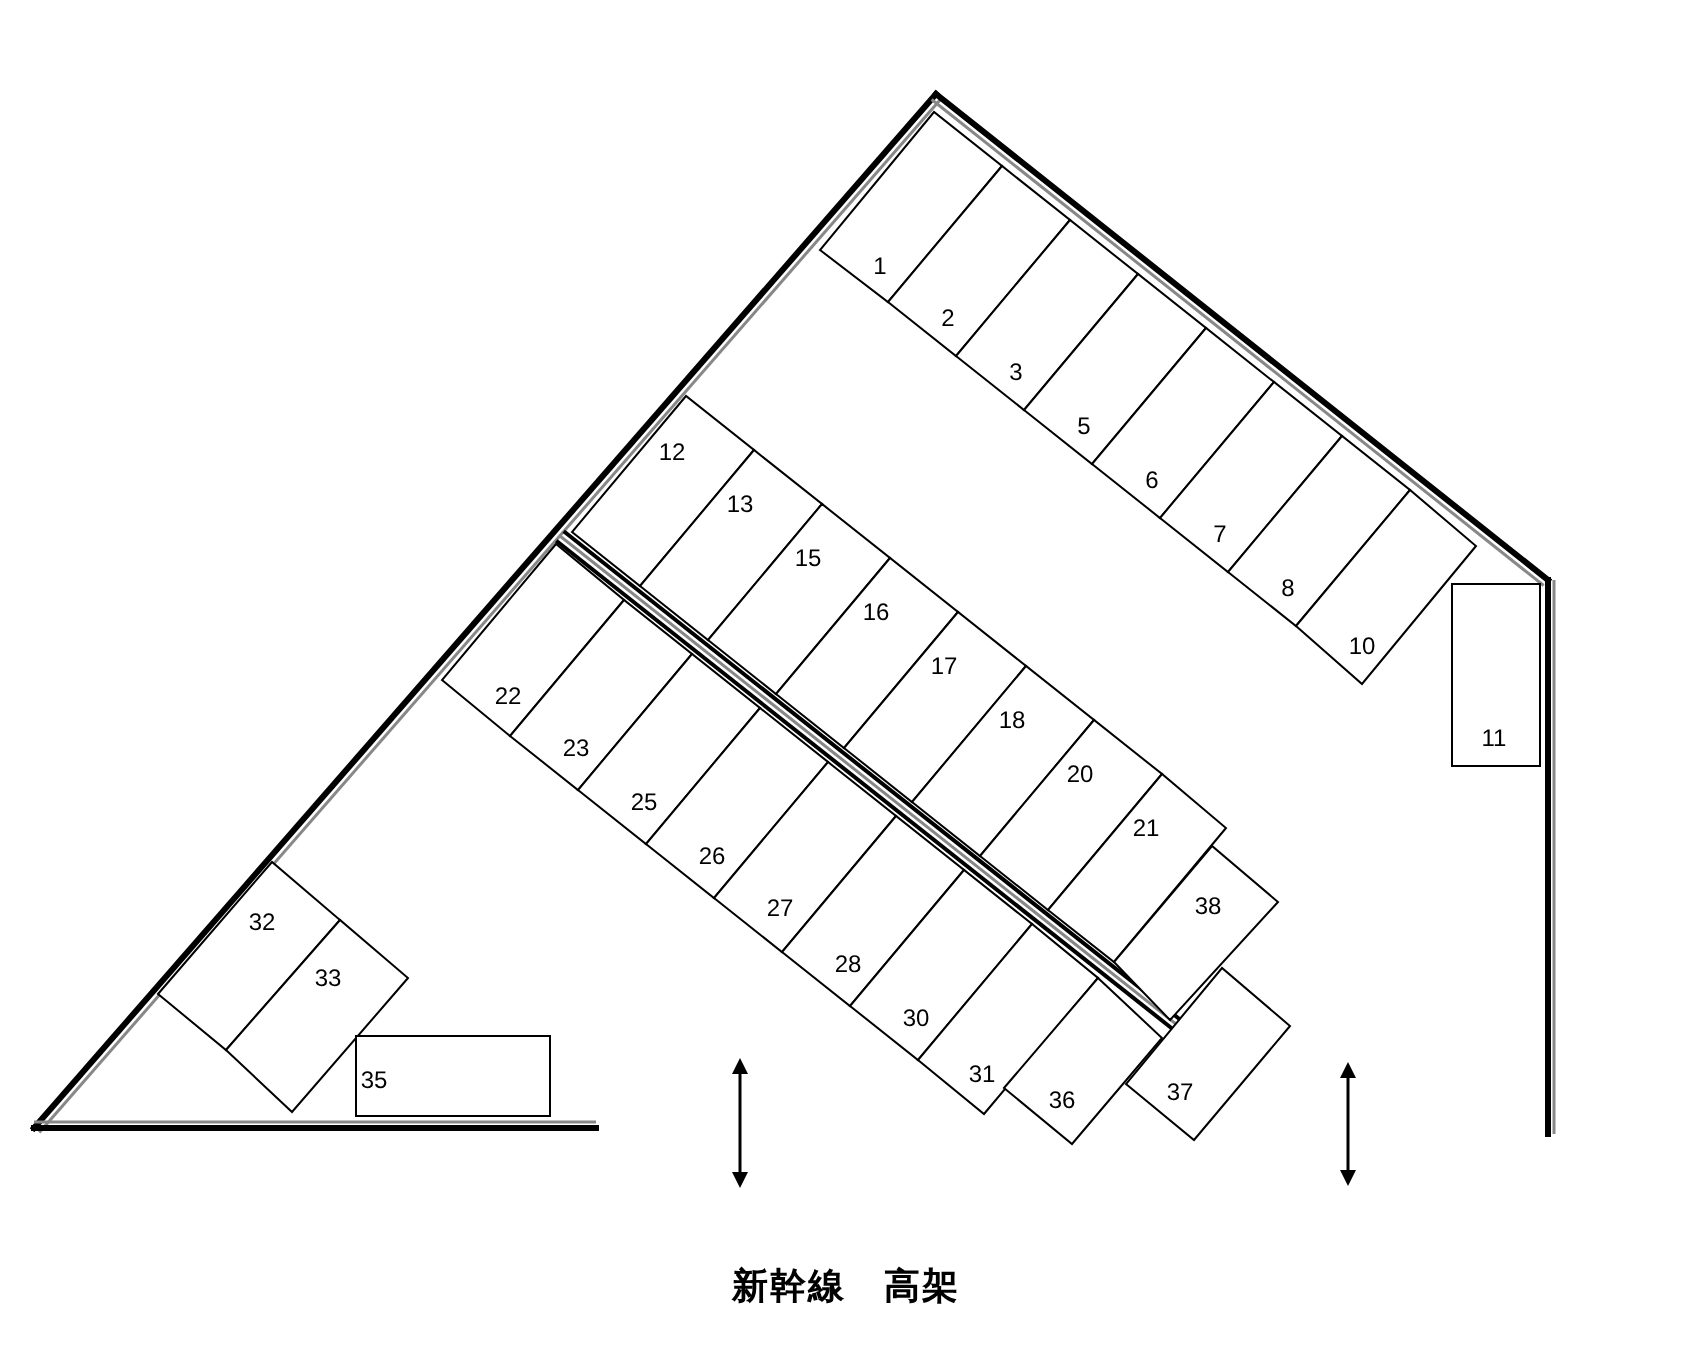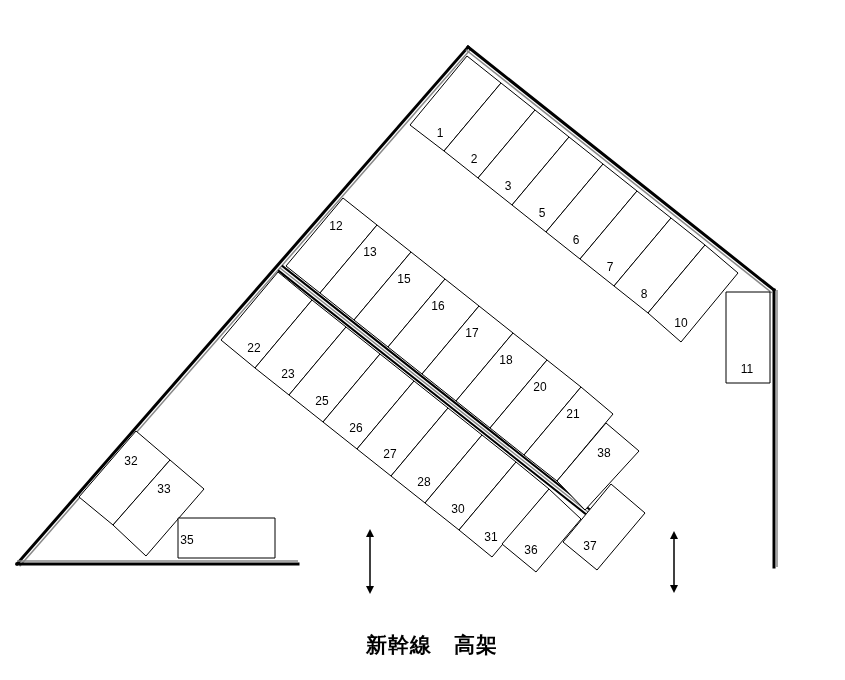--- a/index.html
+++ b/index.html
@@ -1,21 +1,21 @@
 <!DOCTYPE html>
 <html><head>
 <meta charset="utf-8">
 <style>
   html, body { margin: 0; padding: 0; background: #ffffff; }
   body { width: 845px; height: 680px; position: relative; overflow: hidden;
          font-family: "Liberation Sans", "DejaVu Sans", sans-serif; }
   #canvas { position: absolute; left: 0; top: 0; }
   .stall { fill: #ffffff; stroke: #000000; stroke-width: 1; }
   .stall-label { font-family: "Liberation Sans", "DejaVu Sans", sans-serif; font-size: 12px; fill: #000; }
-  .caption { position: absolute; left: 366px; top: 631px; font-size: 21px; font-weight: bold;
+  .caption { position: absolute; left: 366px; top: 631px; font-size: 18px; font-weight: bold;
              font-family: "DejaVu Sans", "Liberation Sans", sans-serif; letter-spacing: 1px; color: #000; white-space: pre; }
 </style>
 </head>
 <body>
 
 <svg id="canvas" width="845" height="680" viewBox="0 0 845 680" xmlns="http://www.w3.org/2000/svg">
   <defs>
     <marker id="arrowhead" markerWidth="8" markerHeight="8" refX="4" refY="4" orient="auto-start-reverse" markerUnits="userSpaceOnUse">
       <path d="M0,0 L8,4 L0,8 z" fill="#000"></path>
     </marker>

